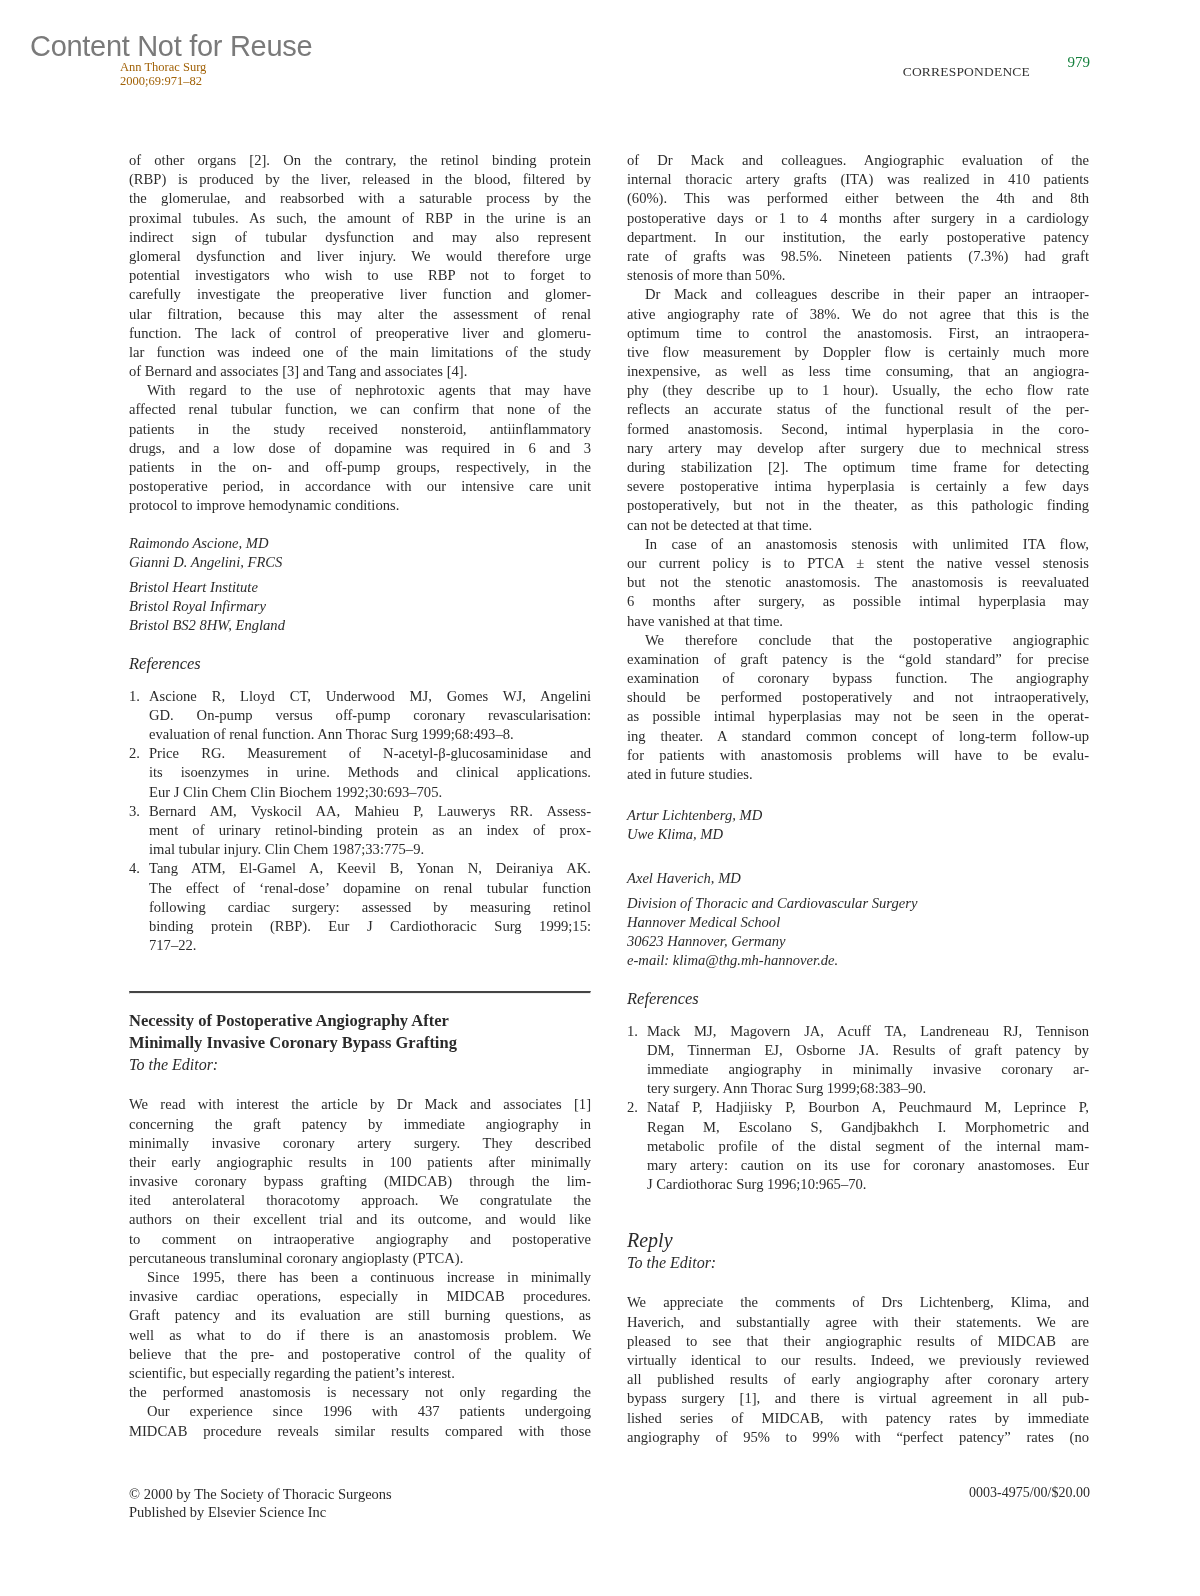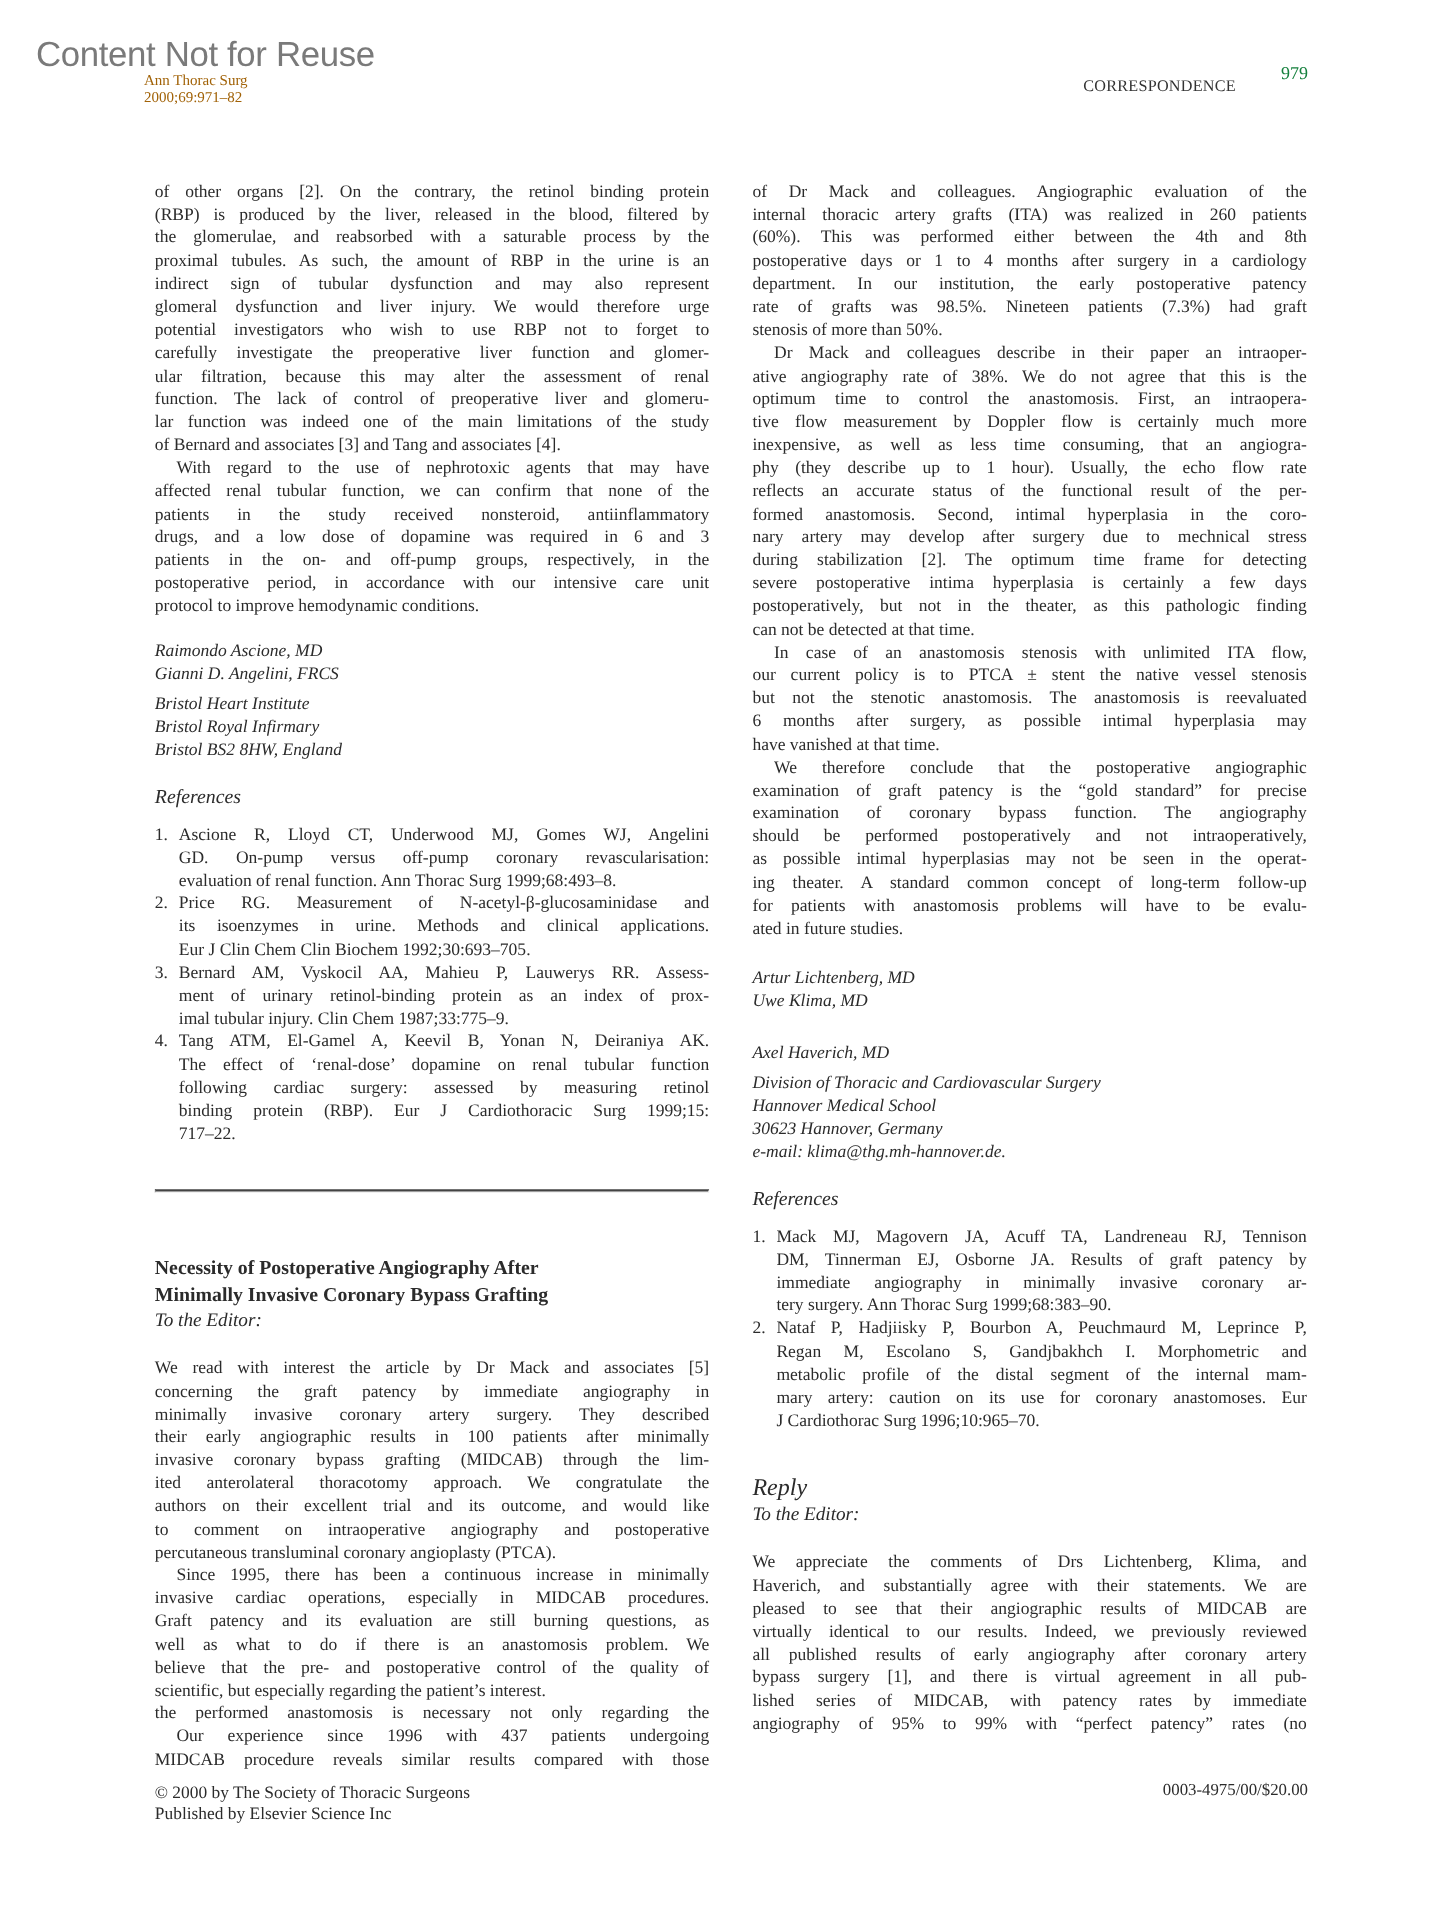--- a/index.html
+++ b/index.html
@@ -111,27 +111,27 @@
           <span class="line">following cardiac surgery: assessed by measuring retinol</span>
           <span class="line">binding protein (RBP). Eur J Cardiothoracic Surg 1999;15:</span>
           <span class="line last">717–22.</span>
         </div>
       </div>
     </div>
   <div style="height:36px"></div>
   <hr class="rule">
   <div style="height:16px"></div>
   <div class="title">
-      <span class="line" style="text-align: right; text-align-last: left; height: 22px; margin-top: 36px;">Necessity of Postoperative Angiography After</span>
+      <span class="line" style="text-align: right; text-align-last: left; height: 22px;">Necessity of Postoperative Angiography After</span>
       <span class="line" style="text-align: left; text-align-last: left; height: 22px;">Minimally Invasive Coronary Bypass Grafting</span>
     </div>
   <div class="to-editor">To the Editor:</div>
   <div style="height:20px"></div>
   <div>
-      <span class="line">We read with interest the article by Dr Mack and associates [5]</span>
+      <span class="line">We read with interest the article by Dr Mack and associates [1]</span>
       <span class="line">concerning the graft patency by immediate angiography in</span>
       <span class="line">minimally invasive coronary artery surgery. They described</span>
       <span class="line">their early angiographic results in 100 patients after minimally</span>
       <span class="line">invasive coronary bypass grafting (MIDCAB) through the lim-</span>
       <span class="line">ited anterolateral thoracotomy approach. We congratulate the</span>
       <span class="line">authors on their excellent trial and its outcome, and would like</span>
       <span class="line">to comment on intraoperative angiography and postoperative</span>
       <span class="line last">percutaneous transluminal coronary angioplasty (PTCA).</span>
     </div>
   <div>
@@ -145,21 +145,21 @@
     </div>
   <div>
       <span class="line indent">Our experience since 1996 with 437 patients undergoing</span>
       <span class="line">MIDCAB procedure reveals similar results compared with those</span>
     </div>
 </div>
 
 <div class="col right">
   <div>
       <span class="line">of Dr Mack and colleagues. Angiographic evaluation of the</span>
-      <span class="line">internal thoracic artery grafts (ITA) was realized in 260 patients</span>
+      <span class="line">internal thoracic artery grafts (ITA) was realized in 410 patients</span>
       <span class="line">(60%). This was performed either between the 4th and 8th</span>
       <span class="line">postoperative days or 1 to 4 months after surgery in a cardiology</span>
       <span class="line">department. In our institution, the early postoperative patency</span>
       <span class="line">rate of grafts was 98.5%. Nineteen patients (7.3%) had graft</span>
       <span class="line last">stenosis of more than 50%.</span>
     </div>
   <div>
       <span class="line indent">Dr Mack and colleagues describe in their paper an intraoper-</span>
       <span class="line">ative angiography rate of 38%. We do not agree that this is the</span>
       <span class="line">optimum time to control the anastomosis. First, an intraopera-</span>

